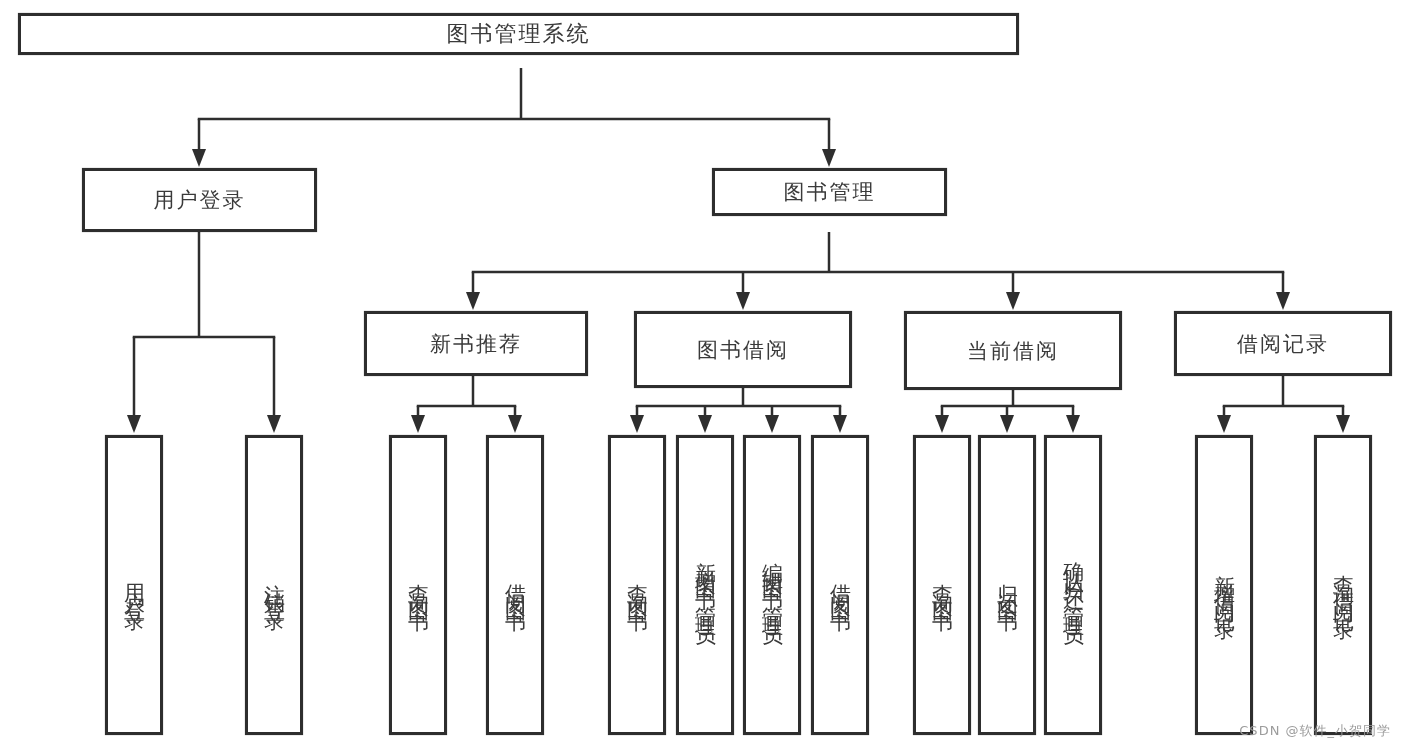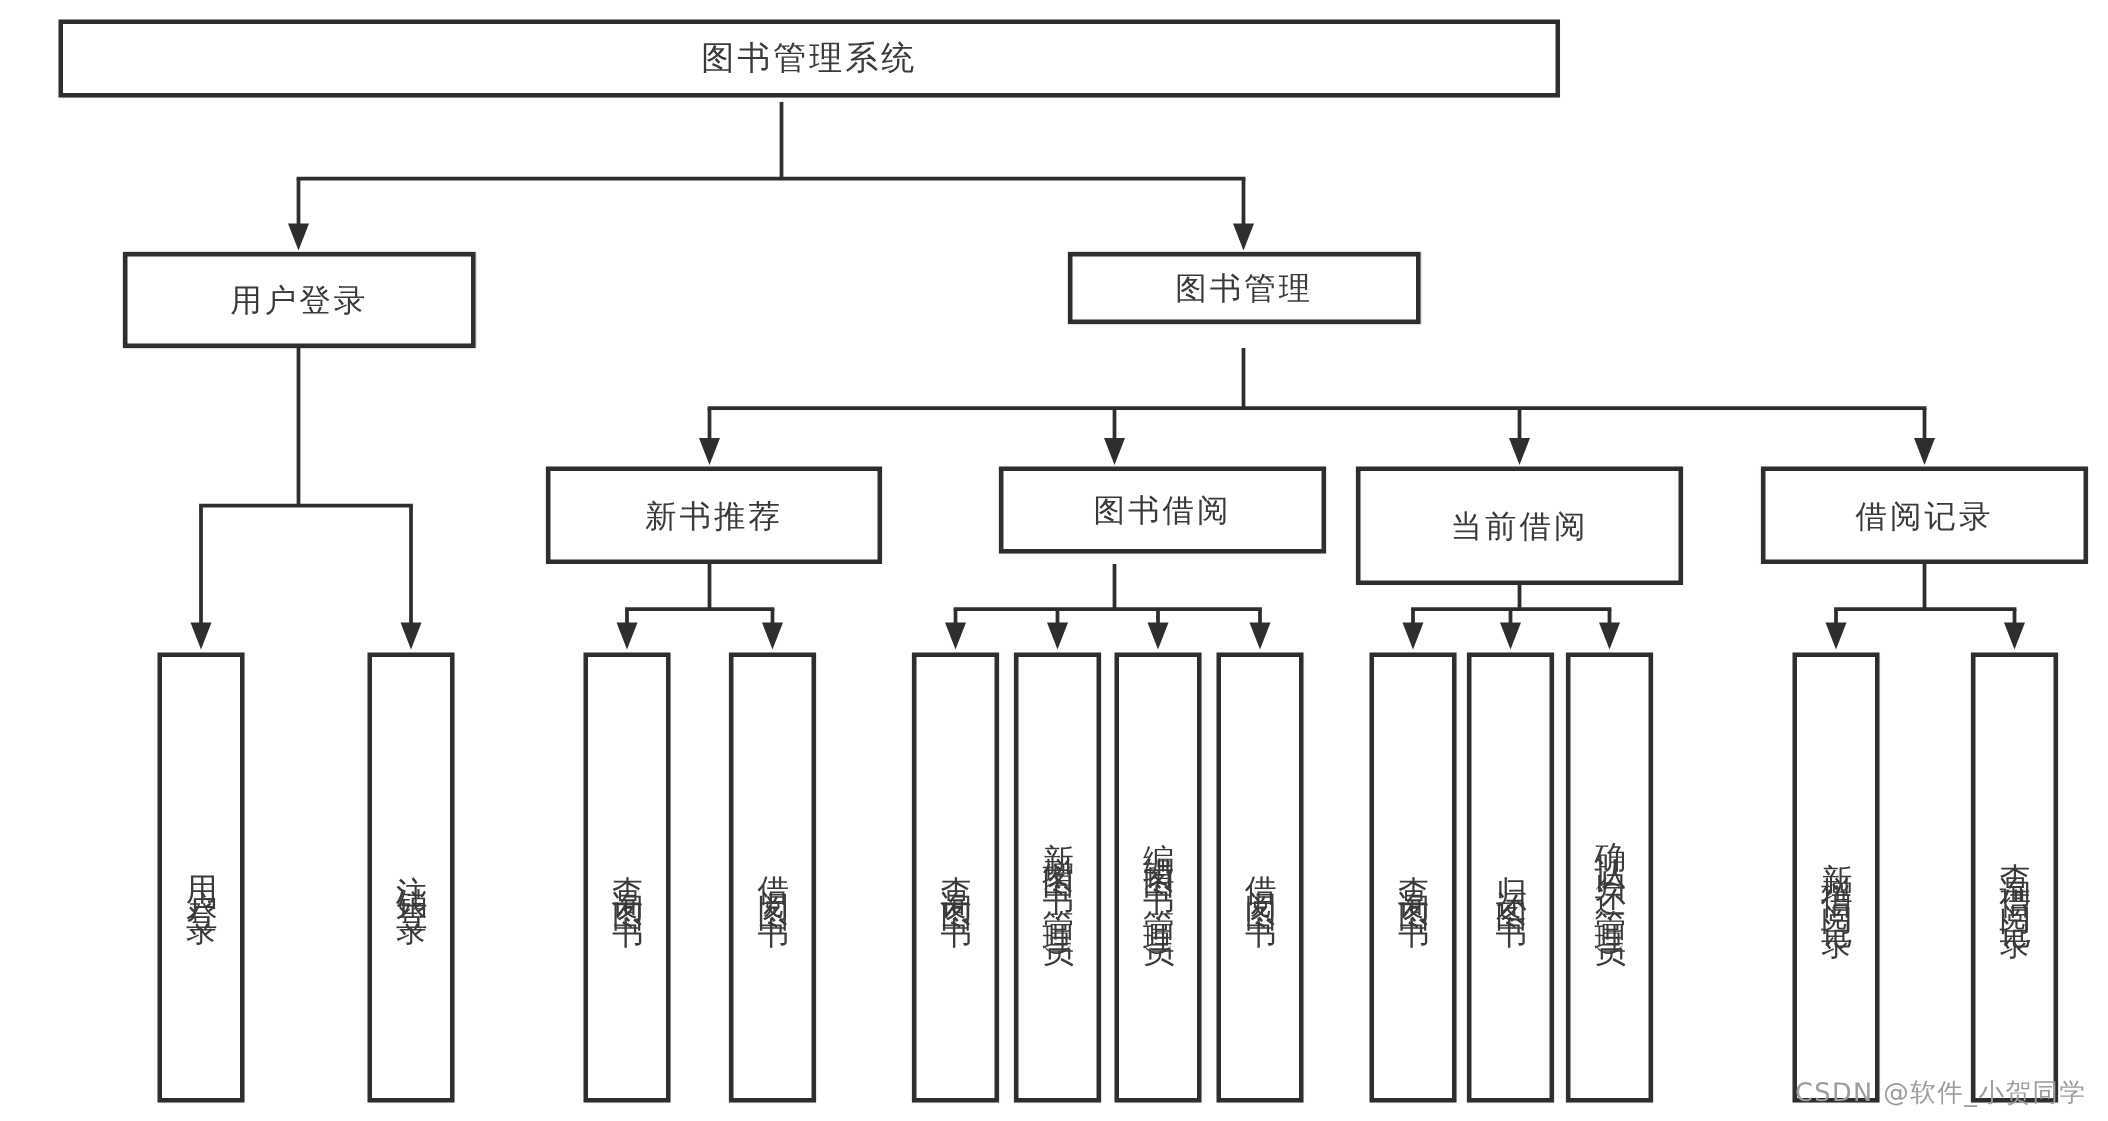--- a/index.html
+++ b/index.html
@@ -38,21 +38,21 @@
     text-orientation: mixed;
     font-size: 21px;
     letter-spacing: 9px;
     line-height: 1;
     color: #3a3a3a;
   }
   .watermark {
     position: absolute;
     right: 14px;
     bottom: 7px;
-    font-size: 17px;
+    font-size: 13px;
     color: #9c9c9c;
     letter-spacing: 1px;
     white-space: nowrap;
   }
 </style>
 </head>
 <body>
 
 <div class="canvas">
 
@@ -125,35 +125,35 @@
     <g>
       <line x1="1283" y1="376" x2="1283" y2="406"></line>
       <line x1="1222.75" y1="406" x2="1344.25" y2="406"></line>
       <line x1="1224" y1="406" x2="1224" y2="418"></line>
       <polygon points="1217,415 1231,415 1224,433" fill="#2e2e2e" stroke="none"></polygon>
       <line x1="1343" y1="406" x2="1343" y2="418"></line>
       <polygon points="1336,415 1350,415 1343,433" fill="#2e2e2e" stroke="none"></polygon>
     </g>
   </svg>
 
-  <div class="box" style="left:39px; top:13px; width:1001px; height:52px;">
+  <div class="box" style="left:18px; top:13px; width:1001px; height:42px;">
     <span class="h-label root-label">图书管理系统</span>
   </div>
 
   <div class="box" style="left:82px; top:168px; width:235px; height:64px;">
     <span class="h-label">用户登录</span>
   </div>
   <div class="box" style="left:712px; top:168px; width:235px; height:48px;">
     <span class="h-label">图书管理</span>
   </div>
 
   <div class="box" style="left:364px; top:311px; width:224px; height:65px;">
     <span class="h-label">新书推荐</span>
   </div>
-  <div class="box" style="left:634px; top:311px; width:218px; height:58px;margin-left:32px;">
+  <div class="box" style="left:634px; top:311px; width:218px; height:77px;">
     <span class="h-label">图书借阅</span>
   </div>
   <div class="box" style="left:904px; top:311px; width:218px; height:79px;">
     <span class="h-label">当前借阅</span>
   </div>
   <div class="box" style="left:1174px; top:311px; width:218px; height:65px;">
     <span class="h-label">借阅记录</span>
   </div>
 
   <div class="box leaf" style="left:105px; top:435px; width:58px; height:300px;">

